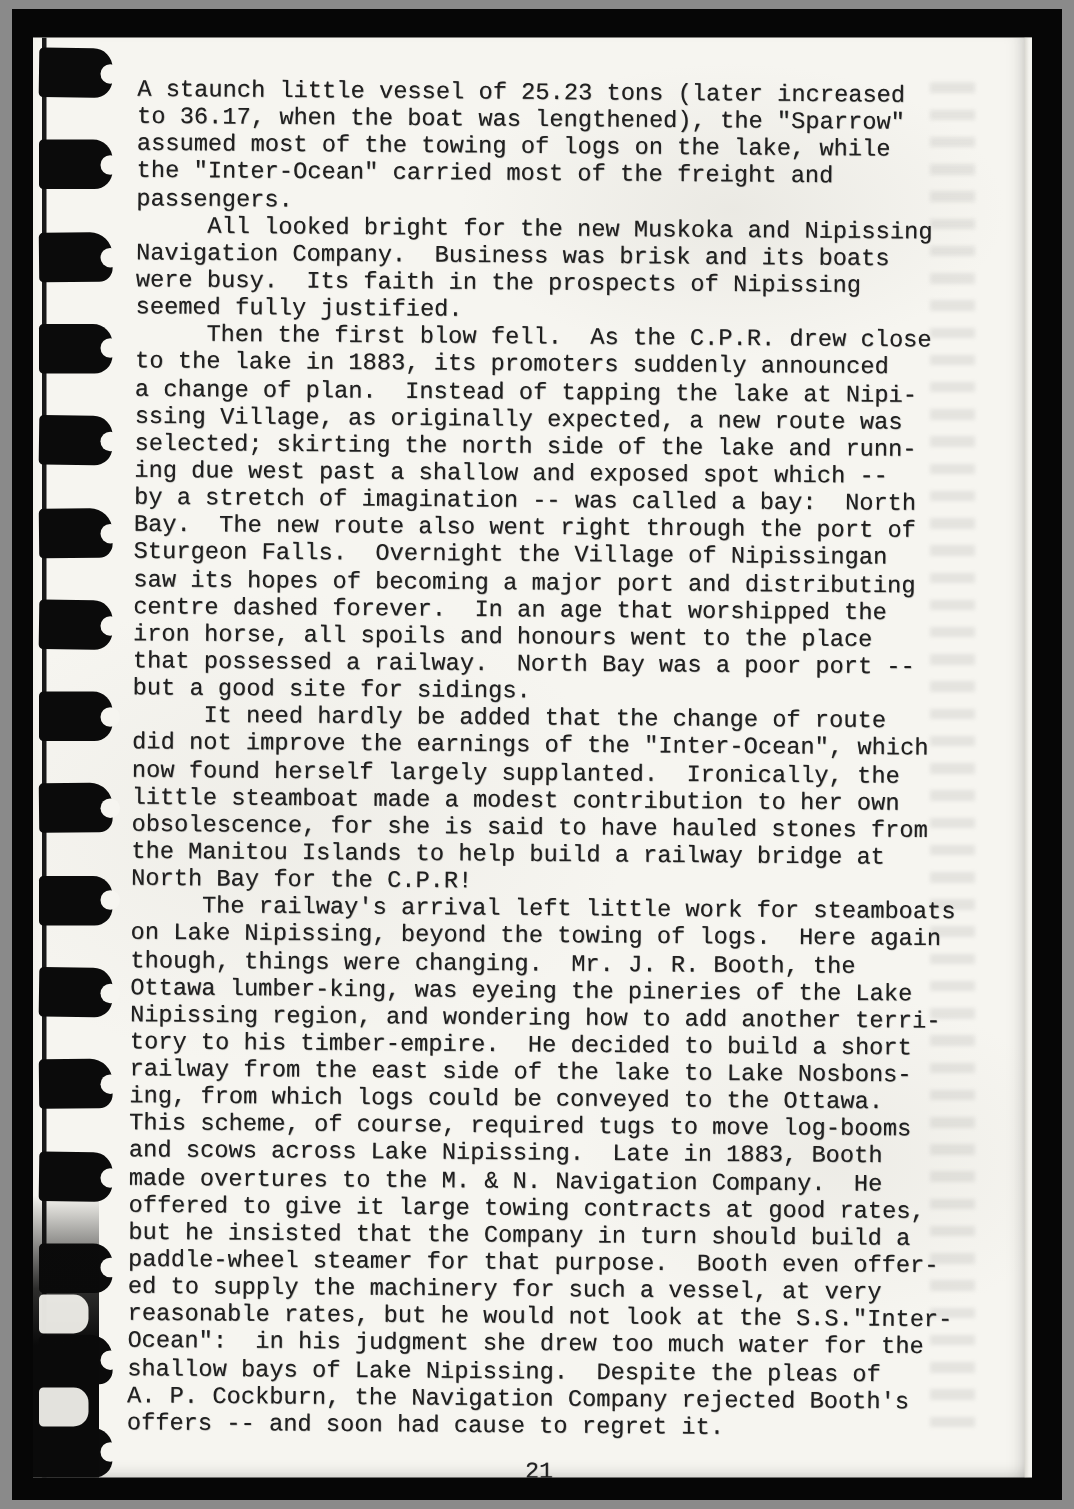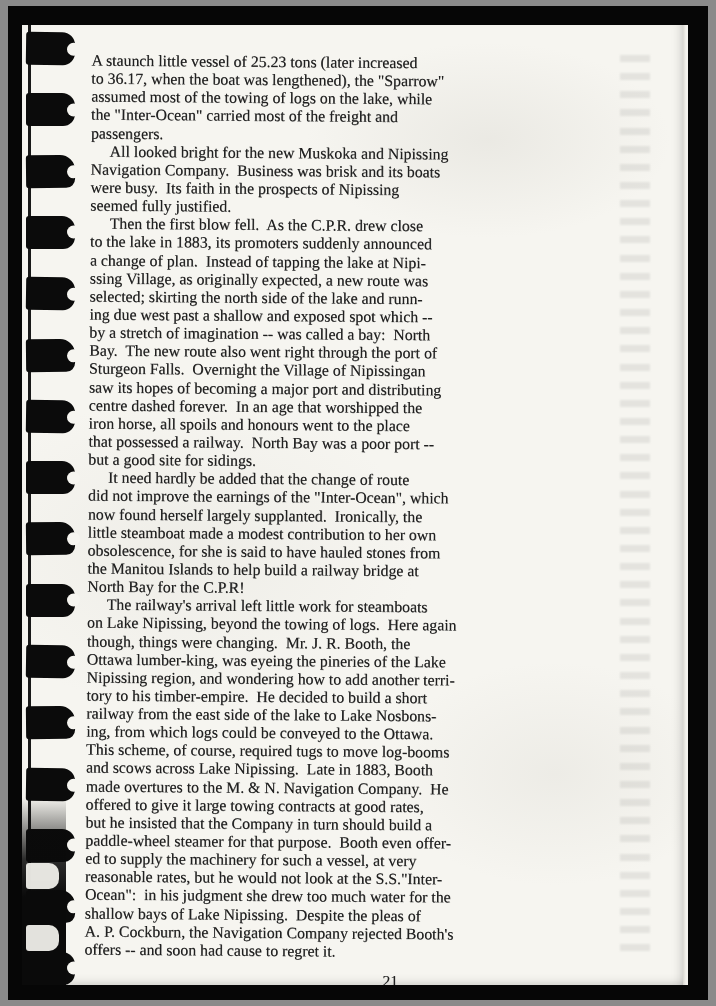--- a/index.html
+++ b/index.html
@@ -26,21 +26,20 @@
     left: 14px; top: 19px;              
     width: 666px; height: 960px;
     background-color: var(--paper, #f6f5f0);
     background-image:
       radial-gradient(ellipse 260px 140px at 70% 12%, rgba(205,203,195,0.28), transparent 70%),
       radial-gradient(ellipse 320px 220px at 25% 55%, rgba(208,206,198,0.20), transparent 72%),
       radial-gradient(ellipse 240px 160px at 80% 78%, rgba(205,203,195,0.22), transparent 70%);
     overflow: hidden;
     box-shadow: inset -14px 0 12px -10px rgba(40,40,40,0.35),
                 inset 0 -8px 10px -7px rgba(60,60,60,0.25);
-    font-family: Liberation Serif, serif;
   }
 
   
   .spine {
     position: absolute;
     left: 6px; top: 0; bottom: 0;
     width: 3px;
     background: #191919;
     z-index: 2;
   }
@@ -102,21 +101,21 @@
   .text-line { height: 18.15px; }
 
   .page-number {
     position: absolute;
     left: 328px; top: 948px;
     width: 48px;
     z-index: 5;
     color: var(--ink, #202020);
     font-size: 15.5px;
     line-height: 16px;
-    text-align: right;
+    text-align: left;
     text-shadow: 0.3px 0.3px 0.5px rgba(32,32,32,0.55);
   }
 
   
   .ghost-text {
     position: absolute;
     left: 598px; top: 30px;
     width: 30px; height: 905px;
     z-index: 1;
     background: repeating-linear-gradient(180deg,

